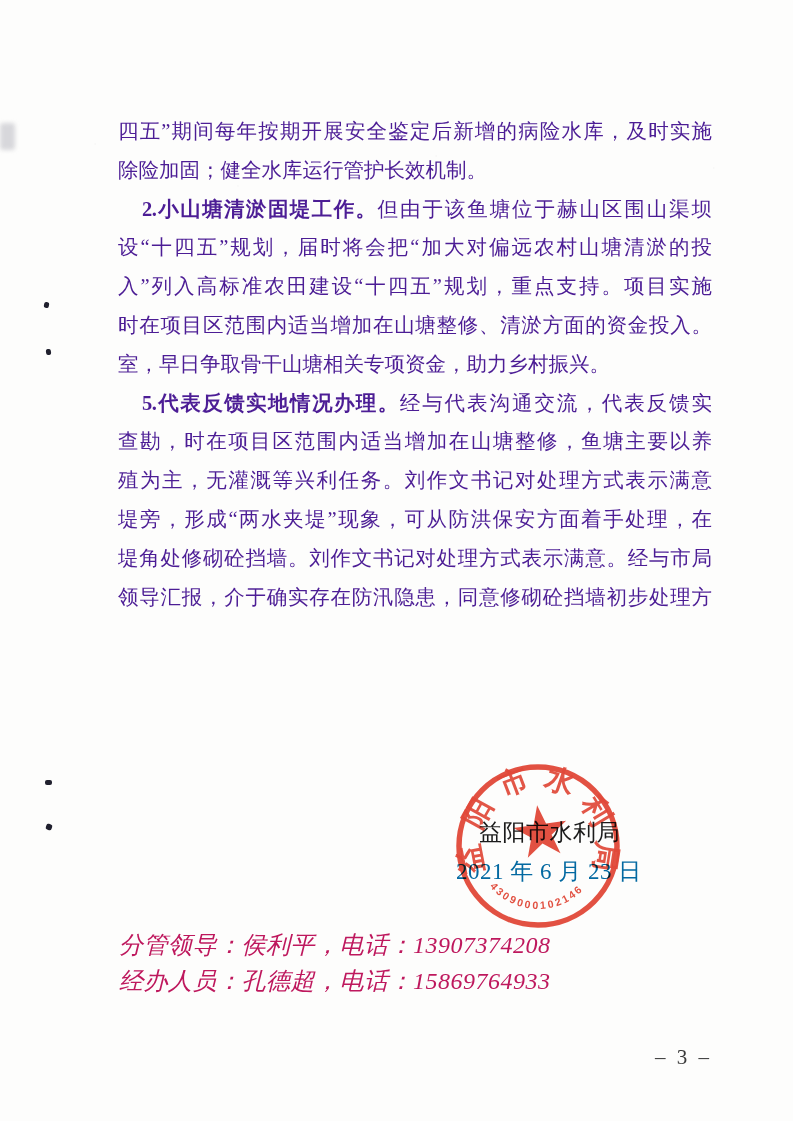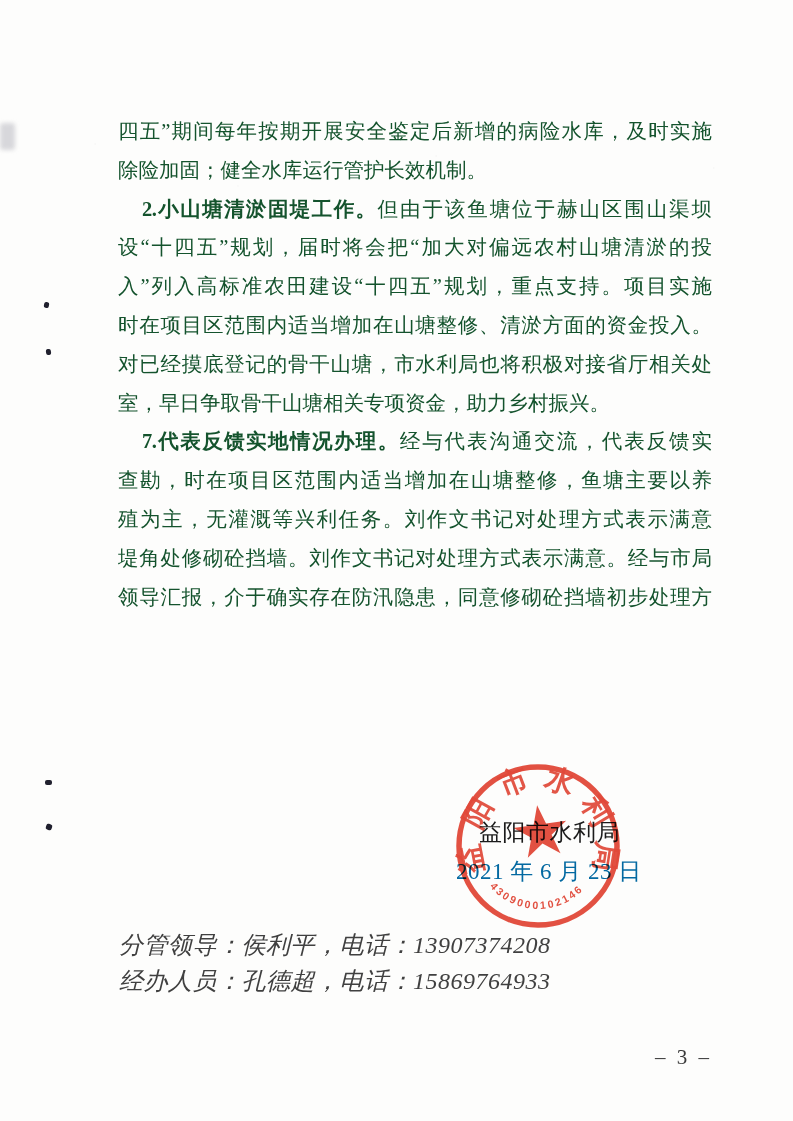--- a/index.html
+++ b/index.html
@@ -7,35 +7,35 @@
     position:relative;
     width:793px;height:1121px;
     margin:0 auto;
     background:#fdfdfc;
     overflow:hidden;
     font-family:"Liberation Serif","DejaVu Serif",serif;
   }
   
   .body-text{
     position:absolute;left:118px;top:112px;width:594px;
-    font-size:20.5px;line-height:38.8px;color:#14532d;
+    font-size:20.5px;line-height:38.8px;color:#4c1d95;
   }
   .line{text-align:justify;white-space:nowrap;}
   .line.fill{text-align-last:justify;white-space:normal;}
   .line.indent{text-indent:24px;}
   .line .h{
     font-family:Liberation Serif, serif;
     font-weight:700;letter-spacing:-0.5px;
   }
   
   .sig-org{position:absolute;left:479px;top:817px;font-size:23px;color:#1b1b1b;letter-spacing:0.5px;}
   .sig-date{position:absolute;left:456px;top:856px;font-size:23px;color:#0369a1;letter-spacing:0.5px;}
   
   .contact{
-    position:absolute;left:119px;font-size:24px;color:#404040;
+    position:absolute;left:119px;font-size:24px;color:#be185d;
     font-style:italic;letter-spacing:0.5px;
   }
   .contact.c1{top:929px;}
   .contact.c2{top:965px;}
   
   .pagenum{position:absolute;left:655px;top:1045px;font-size:21px;color:#3a3a3a;letter-spacing:3px;}
   
   .seal{position:absolute;left:449px;top:757px;width:180px;height:180px;
         mix-blend-mode:multiply;opacity:0.93;}
   
@@ -62,25 +62,25 @@
   <div class="noise"></div>
   <div class="smudge"></div>
 
   <div class="body-text">
       <div class="line fill"><span>四五”期间每年按期开展安全鉴定后新增的病险水库，及时实施</span></div>
       <div class="line"><span>除险加固；健全水库运行管护长效机制。</span></div>
       <div class="line fill indent"><span class="h">2.小山塘清淤固堤工作。</span><span>但由于该鱼塘位于赫山区围山渠坝</span></div>
       <div class="line fill"><span>设“十四五”规划，届时将会把“加大对偏远农村山塘清淤的投</span></div>
       <div class="line fill"><span>入”列入高标准农田建设“十四五”规划，重点支持。项目实施</span></div>
       <div class="line fill"><span>时在项目区范围内适当增加在山塘整修、清淤方面的资金投入。</span></div>
-      <div class="line fill"><span>对已经摸底登记的骨干山塘，市水利局也将积极对接省厅相关处</span></div>
       <div class="line"><span>室，早日争取骨干山塘相关专项资金，助力乡村振兴。</span></div>
-      <div class="line fill indent"><span class="h">7.代表反馈实地情况办理。</span><span>经与代表沟通交流，代表反馈实</span></div>
+      <div class="line fill indent"><span class="h">5.代表反馈实地情况办理。</span><span>经与代表沟通交流，代表反馈实</span></div>
       <div class="line fill"><span>查勘，时在项目区范围内适当增加在山塘整修，鱼塘主要以养</span></div>
       <div class="line fill"><span>殖为主，无灌溉等兴利任务。刘作文书记对处理方式表示满意</span></div>
+      <div class="line fill"><span>堤旁，形成“两水夹堤”现象，可从防洪保安方面着手处理，在</span></div>
       <div class="line fill"><span>堤角处修砌砼挡墙。刘作文书记对处理方式表示满意。经与市局</span></div>
       <div class="line fill"><span>领导汇报，介于确实存在防汛隐患，同意修砌砼挡墙初步处理方</span></div>
     </div>
 
   <div class="sig-org">益阳市水利局</div>
   <div class="sig-date">2021 年 6 月 23 日</div>
 
   <svg class="seal" viewBox="0 0 180 180">
     <circle cx="89" cy="89" r="79" fill="none" stroke-width="5.5" opacity="0.95" stroke="#e03a29"></circle>
     <defs>

